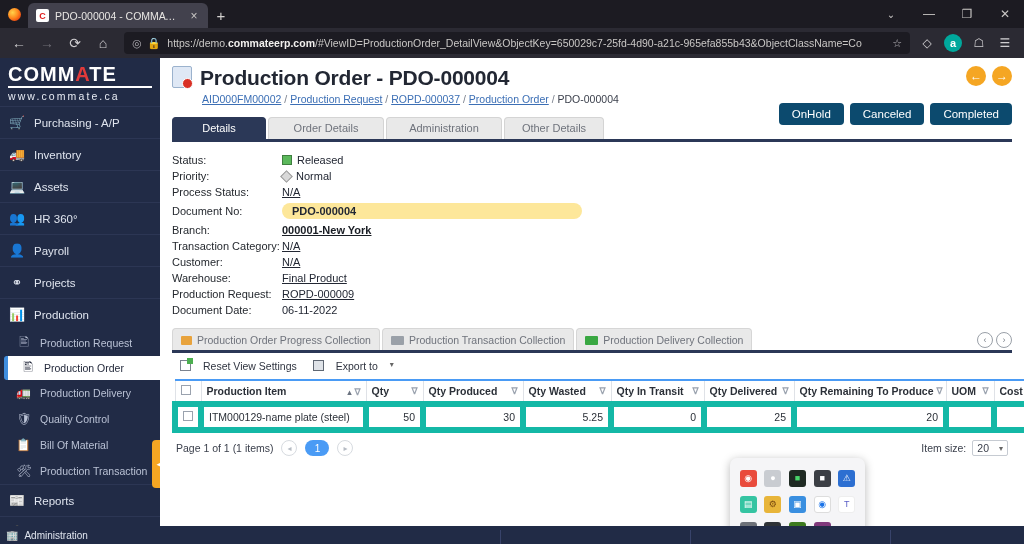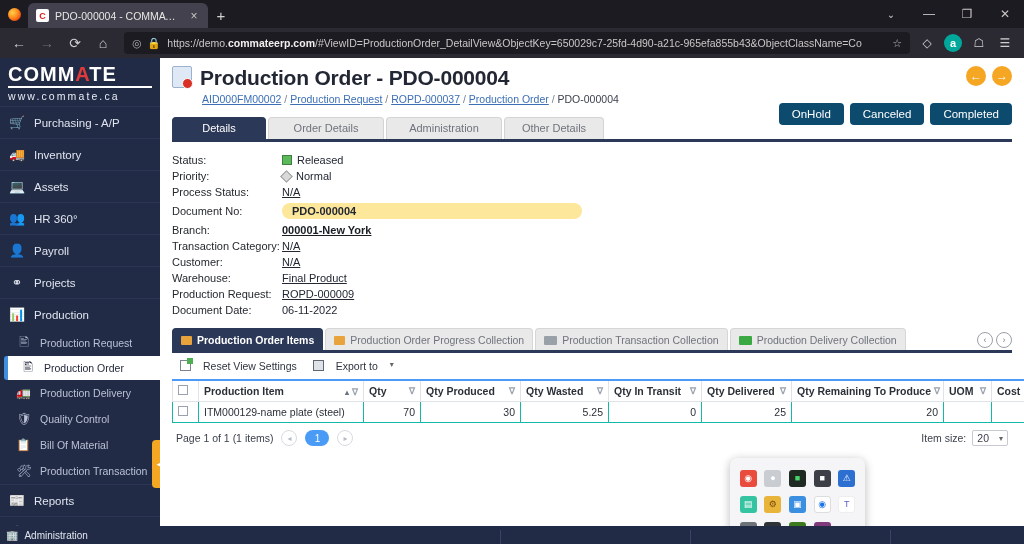--- a/index.html
+++ b/index.html
@@ -198,21 +198,21 @@
   .caret { font-size: 8px; color: #666; }
 
   table.grid { width: 100%; border-collapse: collapse; font-size: 10.5px; table-layout: fixed;}
   table.grid th {
     border: 1px solid #dfe2e7; border-top: 2px solid #4a9bf5; background: #ffffff;
     font-size: 10.5px; color: #2b3038; padding: 4px 5px; text-align: left; font-weight: bold;
     white-space: nowrap; overflow: hidden;
   }
   table.grid th.num, table.grid td.num { text-align: right; }
   table.grid td {
-    border: 1px solid #14b8a6; padding: 4px 5px; color: #2b3038; background: #fff;
+    border: 6px solid #14b8a6; padding: 4px 5px; color: #2b3038; background: #fff;
     white-space: nowrap; overflow: hidden;
   }
   .th-inner { display: flex; align-items: center; justify-content: space-between; gap: 3px; }
   .filter-ico { color: #9aa2ae; font-size: 9px; flex: 0 0 auto; }
   .sort-ico { color: #6b7380; font-size: 8px; }
   .cbx { width: 10px; height: 10px; border: 1px solid #9aa2ae; background: #fff; display:inline-block;}
 
   .grid-footer {
     display: flex; align-items: center; height: 30px; font-size: 10.5px; color: #3a3f4b;
     padding: 0 4px; justify-content: space-between;
@@ -470,24 +470,20 @@
       <div class="frow">
         <div class="flabel">Document Date:</div>
         <div class="fval">
             <span>06-11-2022</span>
           </div>
       </div>
     </div>
 
     <div class="coll-panel">
       <div class="coll-tabs">
-        <div class="ctab active">
-          <span class="folder"></span>
-          <span>Production Order Items</span>
-        </div>
         <div class="ctab">
           <span class="folder"></span>
           <span>Production Order Progress Collection</span>
         </div>
         <div class="ctab">
           <span class="truckw"></span>
           <span>Production Transaction Collection</span>
         </div>
         <div class="ctab" style="max-width:190px;">
           <span class="truckg"></span>
@@ -580,21 +576,21 @@
               <div class="th-inner">
                   <span>Cost</span>
                 </div>
             </th>
           </tr>
         </thead>
         <tbody>
           <tr>
             <td><span class="cbx"></span></td>
             <td>ITM000129-name plate (steel)</td>
-            <td class="num">70</td>
+            <td class="num">50</td>
             <td class="num">30</td>
             <td class="num">5.25</td>
             <td class="num">0</td>
             <td class="num">25</td>
             <td class="num">20</td>
             <td></td>
             <td class="num">USD 500.00</td>
           </tr>
         </tbody>
       </table>

